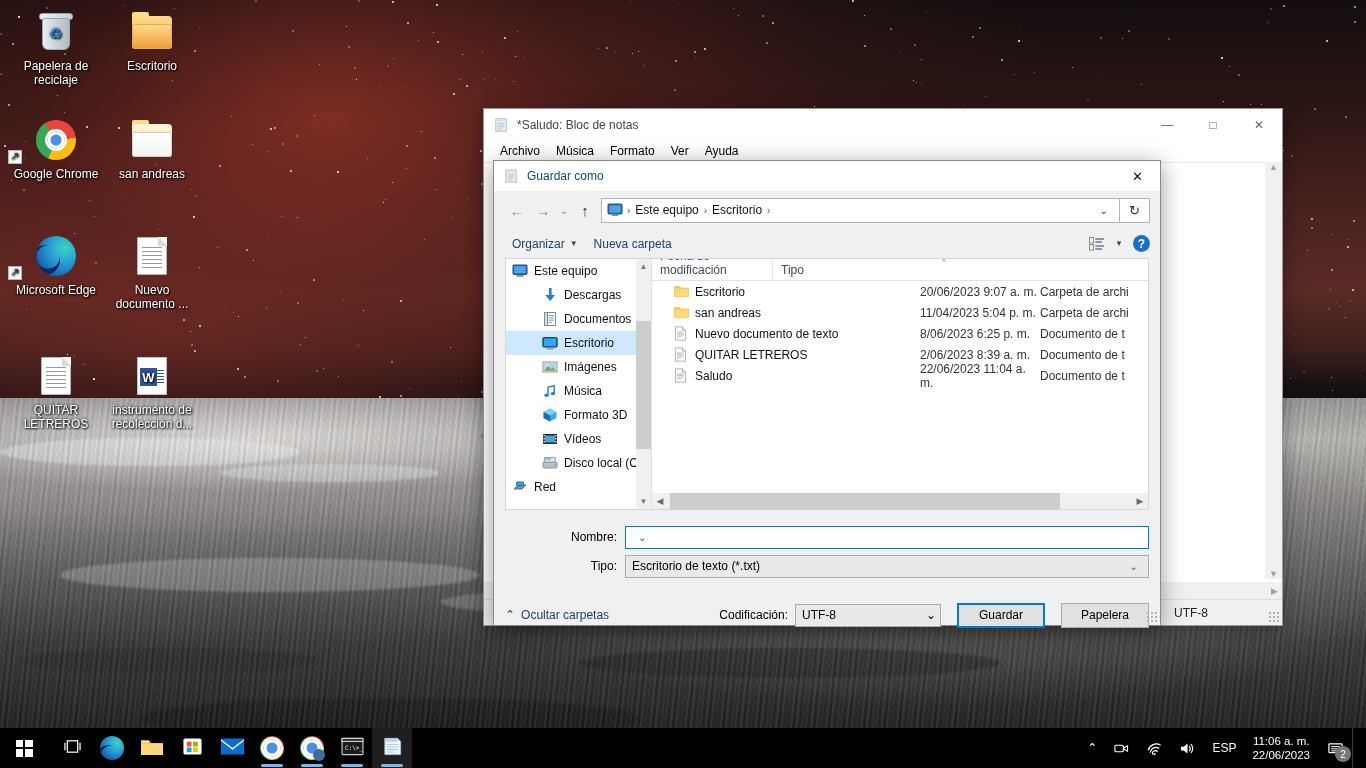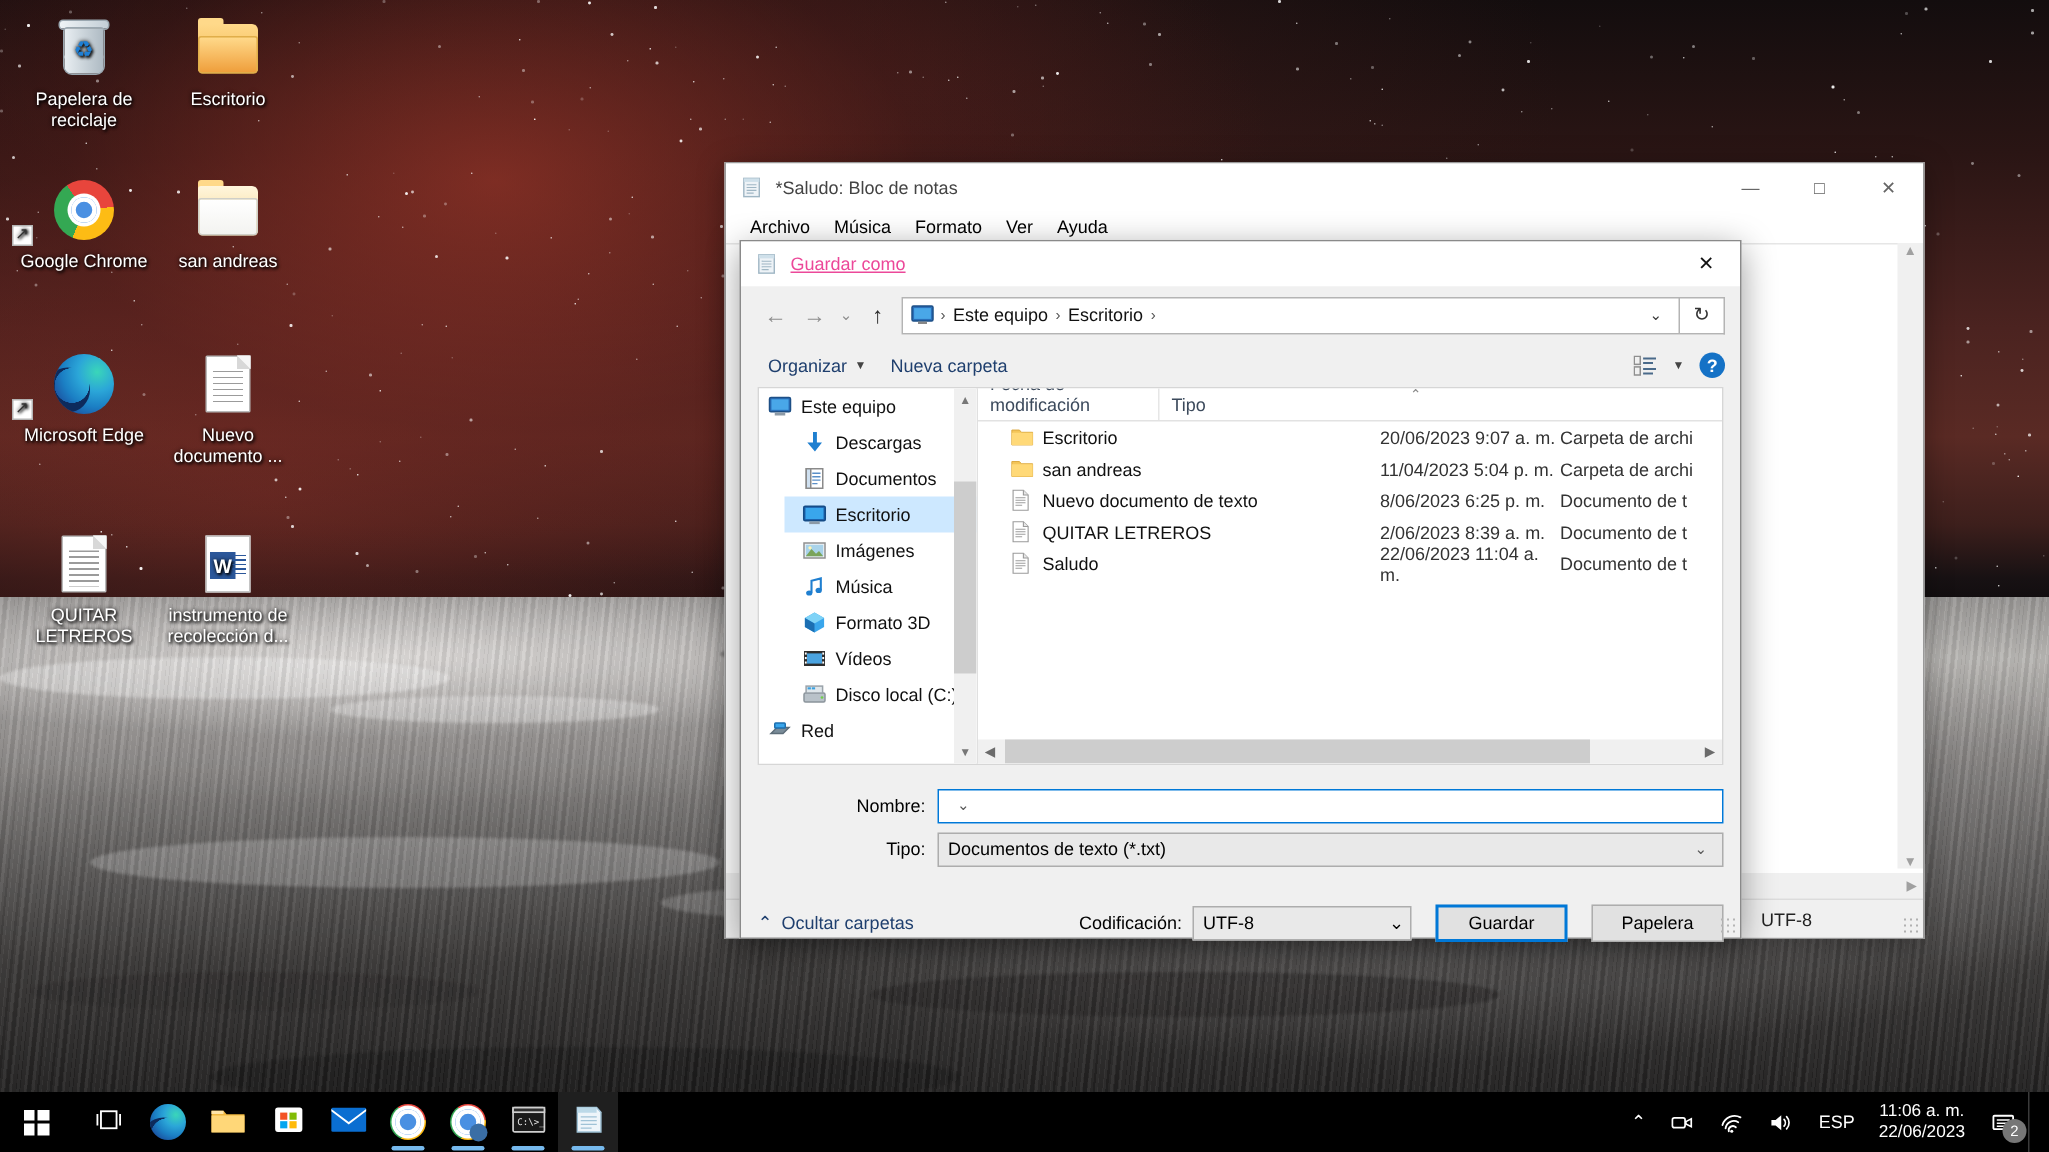--- a/index.html
+++ b/index.html
@@ -111,21 +111,21 @@
   #np-grip{ position:absolute; right:2px; bottom:2px; width:12px; height:12px;
      background-image: radial-gradient(#b0b0b0 1px, transparent 1px); background-size:4px 4px;}
 
   
   #dlg {
     position:absolute; left:493px; top:160px; width:668px; height:466px;
     background:#f0f0f0; border:1px solid #8a8a8a; box-shadow:0 5px 22px rgba(0,0,0,.4);
   }
   #dlg-title{ height:30px; background:#fff; display:flex; align-items:center; padding-left:10px; }
   #dlg-title .tico{width:15px;height:16px;margin-right:8px;}
-  #dlg-title .ttxt{font-size:12px;color:#ec4899;text-decoration:underline;}
+  #dlg-title .ttxt{font-size:12px;color:#0c4a6e;}
   #dlg-close{ margin-left:auto; width:45px; height:30px; display:flex; align-items:center; justify-content:center;
      color:#111; font-size:13px; }
 
   
   #navrow{ height:38px; display:flex; align-items:center; padding:0 10px; background:#f0f0f0; gap:0;}
   .navbtn{ width:26px; height:26px; display:flex; align-items:center; justify-content:center; color:#8d8d8d; font-size:15px;}
   .navbtn.on{ color:#2b2b2b; }
   .navbtn.sm{ width:16px; font-size:10px;}
   #crumbs{ flex:1; height:25px; background:#fff; border:1px solid #b4b4b4; display:flex; align-items:center;
      padding:0 4px 0 5px; margin-left:3px; font-size:12px; color:#111; }
@@ -146,21 +146,21 @@
   .viewico{ width:16px; height:14px; display:block; }
   .helpico{ width:17px; height:17px; border-radius:50%; background:#1572c6; color:#fff; font:bold 12px "Liberation Sans",sans-serif;
      display:flex; align-items:center; justify-content:center;}
 
   
   #panes{ position:absolute; left:1px; right:1px; top:97px; height:420px; }
   #body2{ display:flex; height:252px; margin:0 10px; border:1px solid #d6d6d6; background:#fff;}
   #tree{ width:145px; background:#fff; position:relative; overflow:hidden;}
   .titem{ height:24px; display:flex; align-items:center; font-size:12px; color:#111; padding-left:6px; gap:6px;}
   .titem.sel{ background:#cde8ff; }
-  .titem.indent{ padding-left:12px;margin-left:17px; }
+  .titem.indent{ padding-left:36px; }
   .tiico{ width:16px; height:16px; flex:0 0 auto; }
   #tscroll{ position:absolute; right:0; top:0; bottom:0; width:15px; background:#f0f0f0; }
   #tscroll .ar{ height:15px; display:flex; align-items:center; justify-content:center; color:#777; font-size:8px;}
   #tscroll .thumb{ position:absolute; left:0; right:0; top:62px; height:128px; background:#cdcdcd;}
   #tsplit{ width:1px; background:#e0e0e0;}
 
   #filepane{ flex:1; position:relative; background:#fff; overflow:hidden;}
   #colhdr{ height:22px; display:flex; align-items:flex-end; font-size:12px; color:#3c4a5c; border-bottom:1px solid #e2e2e2;}
   #colhdr .c{ padding:0 0 3px 8px; position:relative; height:22px; display:flex; align-items:flex-end;}
   #colhdr .c + .c{ border-left:1px solid #e6e6e6;}
@@ -1039,21 +1039,21 @@
     <div class="frow2" style="margin-top:14px">
       <span class="lab">Nombre:</span>
       <div class="combo">
         <span class="cv">⌄</span>
       </div>
     </div>
 
     <div class="frow2" style="margin-top:3px">
       <span class="lab">Tipo:</span>
       <div class="combo ro">
-        <span class="v">Documentos de texto (*.txt)</span>
+        <span class="v">Escritorio de texto (*.txt)</span>
         <span class="cv">⌄</span>
       </div>
     </div>
 
     <div id="footer" style="margin-top:20px">
       <div id="hidef">
         <span>⌃</span>
         <span>Ocultar carpetas</span>
       </div>
       <div id="encwrap">

